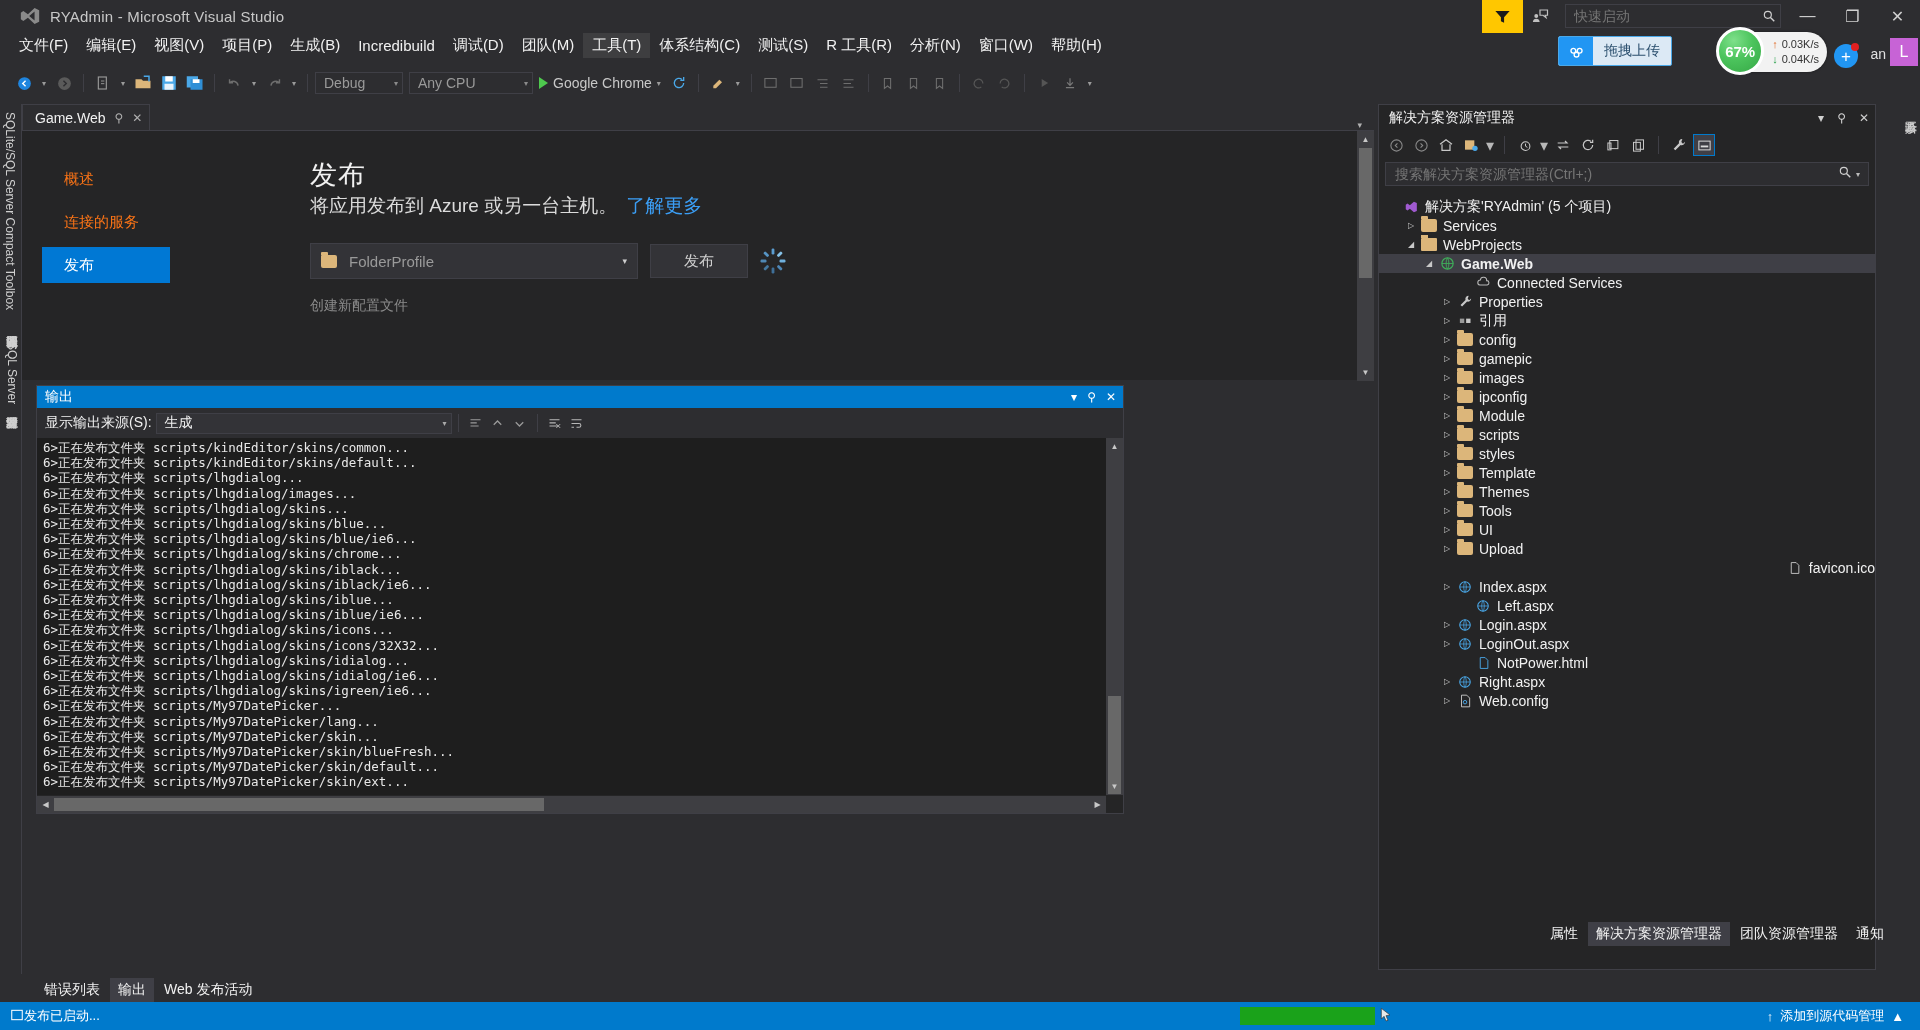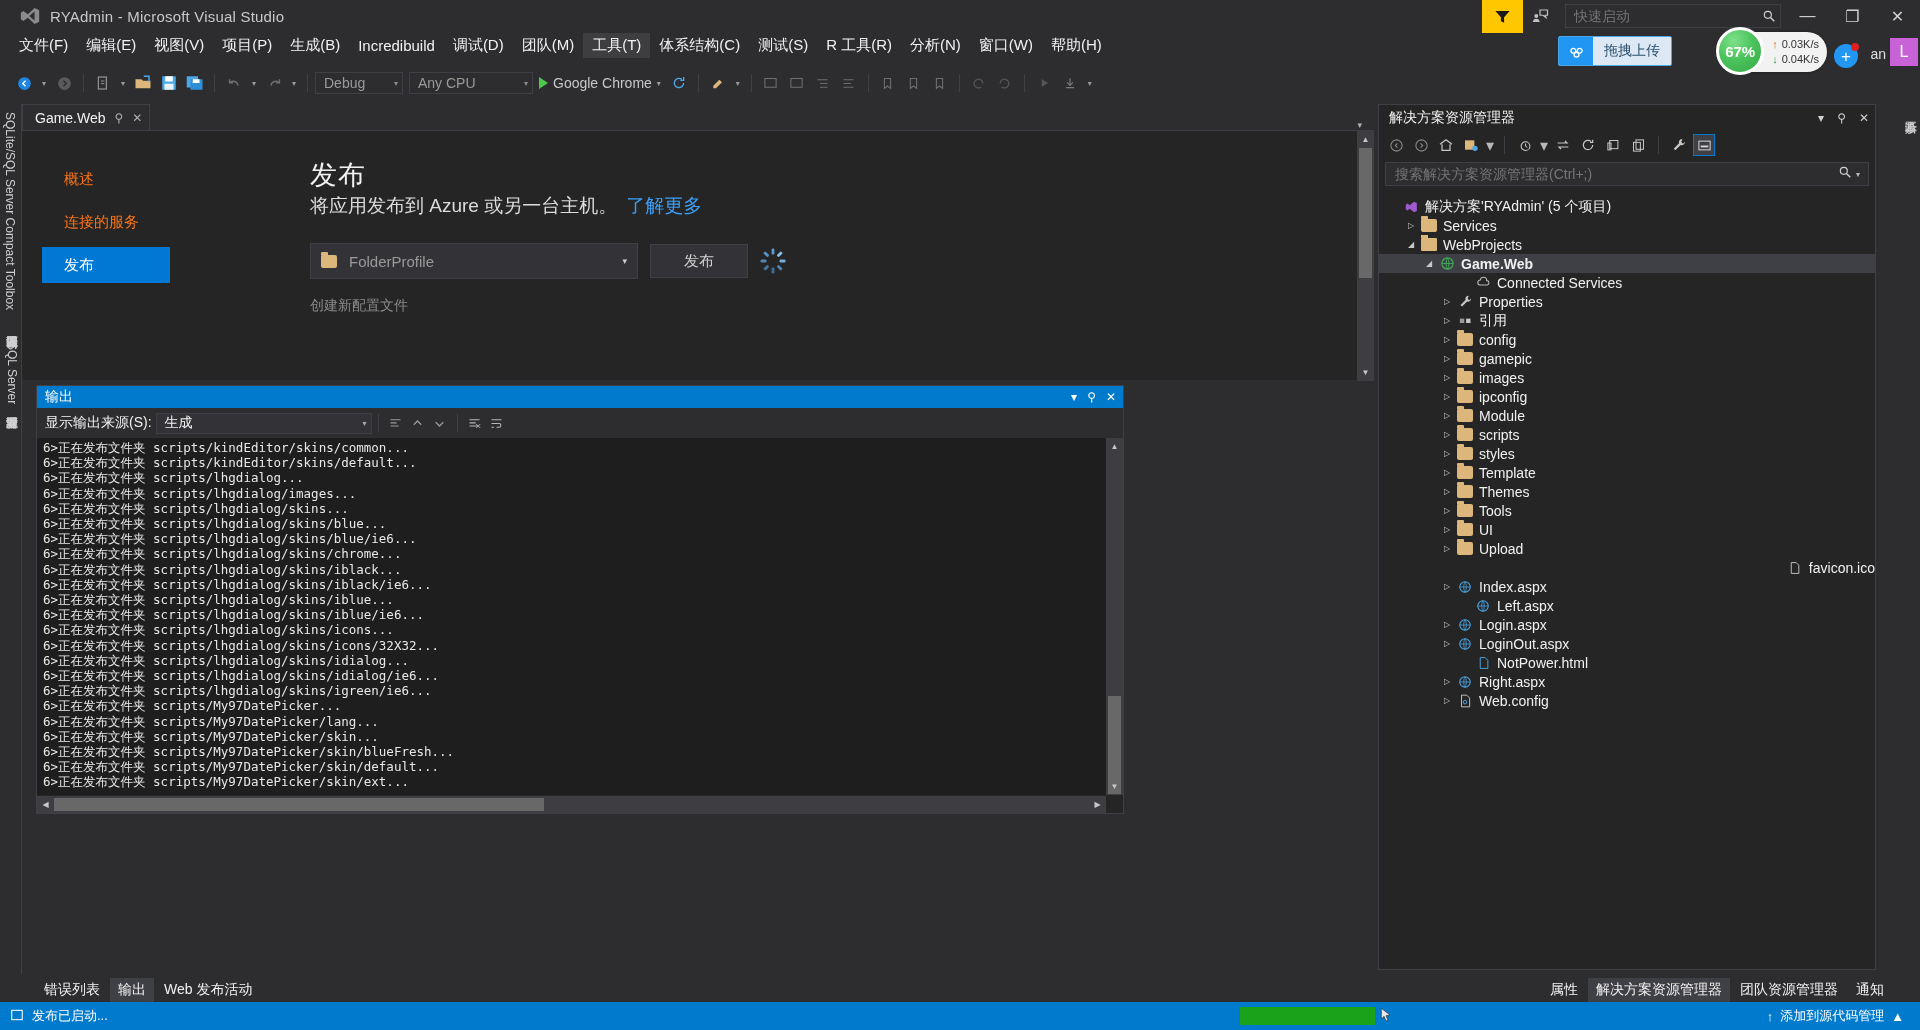--- a/index.html
+++ b/index.html
@@ -164,21 +164,21 @@
   .output-panel { position: absolute; left: 36px; top: 385px; width: 1088px; height: 429px; background: #252526; border: 1px solid #3f3f46; }
   .output-header {
     height: 22px; background: #007acc; display: flex; align-items: center;
     padding-left: 8px; color: #fff; font-size: 14px;
   }
   .output-header .oh-right { margin-left: auto; display: flex; align-items: center; gap: 10px; padding-right: 7px; }
   .output-header .oh-right span { font-size: 12px; color: #fff; }
   .output-toolbar { height: 30px; display: flex; align-items: center; padding-left: 8px; gap: 0; background: #2d2d30; }
   .otb-label { font-size: 14px; color: #f1f1f1; }
   .otb-combo {
-    width: 216px; height: 21px; background: #333337; border: 1px solid #3f3f46;
+    width: 296px; height: 21px; background: #333337; border: 1px solid #3f3f46;
     display: flex; align-items: center; justify-content: space-between;
     padding: 0 4px 0 8px; color: #f1f1f1; font-size: 14px; margin-left: 4px;
   }
   .otb-combo .cc { font-size: 8px; color: #aaa; }
   .otb-sep { width: 1px; height: 18px; background: #3f3f46; margin: 0 6px; }
   .otb-ico { width: 22px; height: 22px; display: flex; align-items: center; justify-content: center; color: #b8b8b8; }
 
   .log-wrap { position: absolute; left: 0; top: 52px; right: 0; bottom: 18px; background: #1e1e1e; overflow: hidden; }
   .log-area { position: absolute; left: 6px; top: 2px; right: 20px; bottom: 0; }
   .log-line {
@@ -216,28 +216,28 @@
   .tree-row .tl { padding-left: 4px; }
   .tree-row.bold .tl { font-weight: bold; }
 
   .right-rail { position: absolute; right: 0; top: 104px; width: 20px; height: 866px; }
   .right-rail .vtab { writing-mode: vertical-rl; font-size: 12px; color: #d0d0d0; padding: 8px 2px; }
 
   
   .bottom-tabs { position: absolute; left: 36px; top: 978px; display: flex; align-items: center; gap: 2px; }
   .btab { font-size: 14px; color: #f1f1f1; padding: 3px 8px; }
   .btab.active { background: #3f3f46; }
-  .bottom-tabs-right { position: absolute; right: 28px; top: 978px; display: flex; align-items: center; gap: 2px; }
+  .bottom-tabs-right { position: absolute; right: 28px; top: 922px; display: flex; align-items: center; gap: 2px; }
 
   
   .statusbar {
     position: absolute; left: 0; bottom: 0; width: 1920px; height: 28px;
     background: #007acc; display: flex; align-items: center; color: #fff; font-size: 13px;
   }
-  .status-left { display: flex; align-items: center; gap: 8px; padding-left: 10px; }
+  .status-left { display: flex; align-items: center; padding-left: 10px; }
   .progress-outer { position: absolute; left: 1240px; width: 135px; height: 18px; background: #1aa21a; }
   .status-right { position: absolute; right: 16px; display: flex; align-items: center; gap: 7px; }
 
   .folder-ico { width: 16px; height: 13px; background: #dcb67a; border-radius: 1px 2px 2px 2px; position: relative; }
   .folder-ico::before { content: ""; position: absolute; left: 0; top: -3px; width: 7px; height: 3px; background: #dcb67a; border-radius: 1px 1px 0 0; }
   .folder-open { width: 16px; height: 13px; background: #dcb67a; border-radius: 1px; position: relative; }
   .folder-open::before { content: ""; position: absolute; left: 0; top: -3px; width: 7px; height: 3px; background: #dcb67a; }
 </style>
 </head>
 <body>

